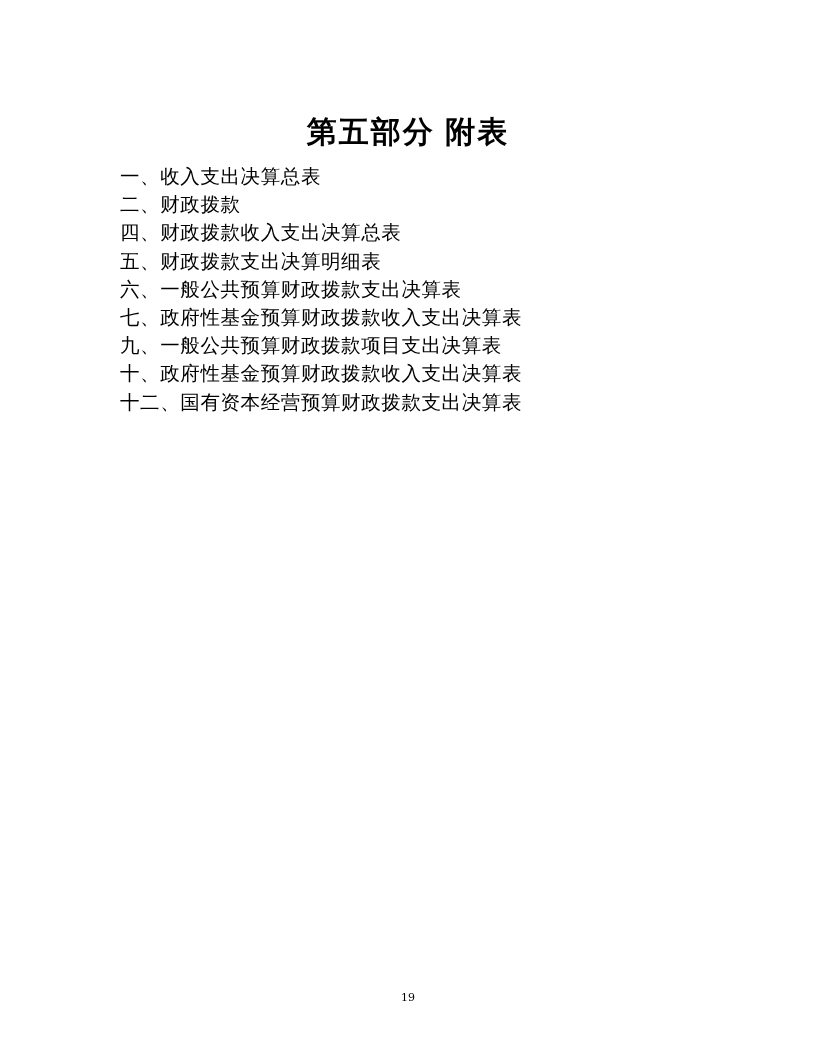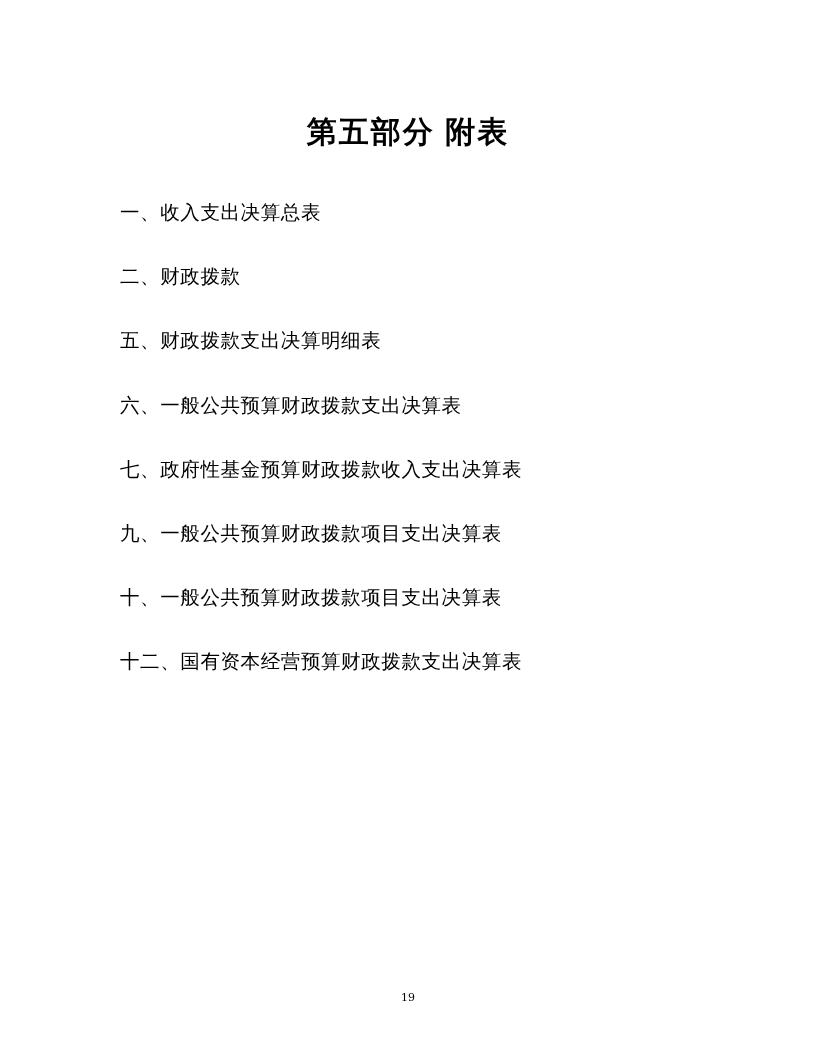--- a/index.html
+++ b/index.html
@@ -38,21 +38,20 @@
     top: 163px;
     left: 120px;
     width: 580px;
   }
   .toc-item {
     font-size: 19.5px;
     line-height: 28.2px;
     letter-spacing: 0.6px;
     white-space: nowrap;
     font-family: "DejaVu Serif", "Liberation Serif", serif;
-    margin-top: 36px;
   }
   .page-number {
     position: absolute;
     bottom: 52px;
     left: 0;
     width: 816px;
     text-align: center;
     font-size: 11px;
     font-family: "DejaVu Serif", "Liberation Serif", serif;
   }
@@ -60,23 +59,24 @@
 </head>
 <body>
 
 <div class="page">
 
   <div class="doc-title">第五部分 附表</div>
 
   <div class="toc">
     <div class="toc-item">一、收入支出决算总表</div>
     <div class="toc-item">二、财政拨款</div>
+    <div class="toc-item">四、财政拨款收入支出决算总表</div>
     <div class="toc-item">五、财政拨款支出决算明细表</div>
     <div class="toc-item">六、一般公共预算财政拨款支出决算表</div>
     <div class="toc-item">七、政府性基金预算财政拨款收入支出决算表</div>
     <div class="toc-item">九、一般公共预算财政拨款项目支出决算表</div>
-    <div class="toc-item">十、一般公共预算财政拨款项目支出决算表</div>
+    <div class="toc-item">十、政府性基金预算财政拨款收入支出决算表</div>
     <div class="toc-item">十二、国有资本经营预算财政拨款支出决算表</div>
   </div>
 
   <div class="page-number">19</div>
 
 </div>
 
 </body></html>

